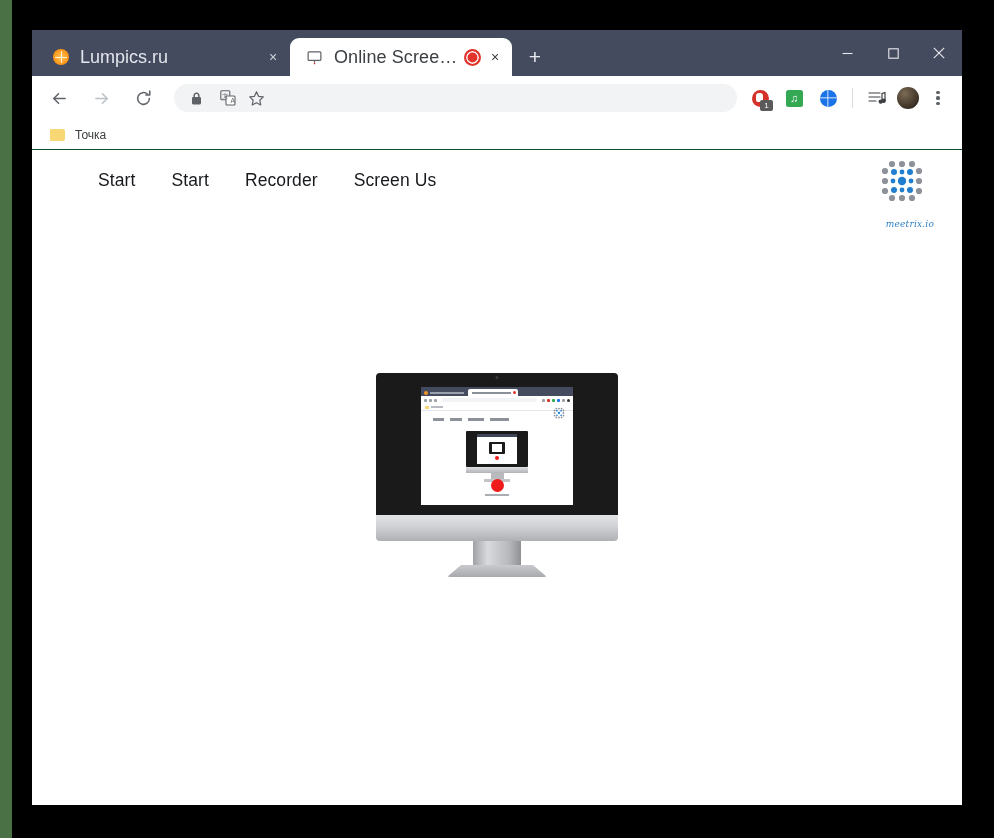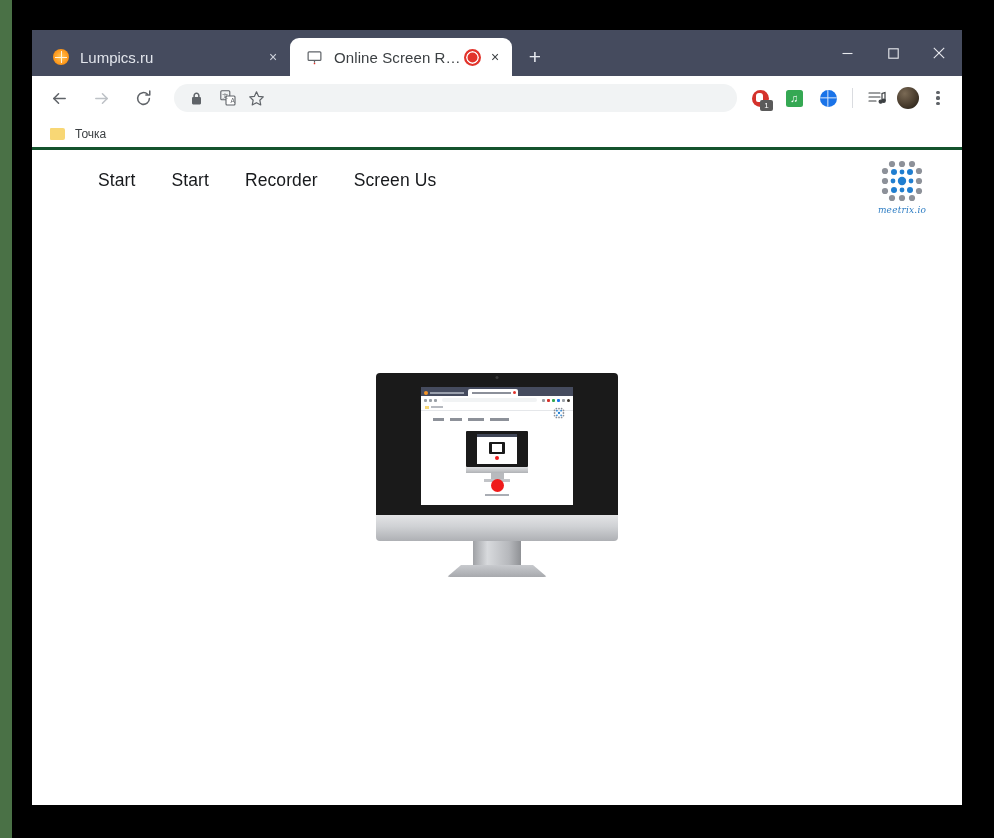--- a/index.html
+++ b/index.html
@@ -84,21 +84,21 @@
     box-shadow: 0 0 0 0 transparent;
   }
   .orange-fav::before {
     content: "";
     position: absolute;
     left: 2px; top: 50%;
     width: 12px; height: 1.2px;
     background: #fff3dc;
   }
   .tab-title {
-    font-size: 15px;
+    font-size: 18px;
     white-space: nowrap;
     overflow: hidden;
     text-overflow: ellipsis;
     flex: 1 1 auto;
   }
   .tab-inactive .tab-title { color: #e2e5ec; }
   .tab-active .tab-title { color: #3c4043; letter-spacing: .1px; }
   .tab-close {
     width: 22px; height: 22px;
     flex: 0 0 22px;
@@ -289,21 +289,21 @@
     display: block;
   }
   
   .bookmarks {
     height: 30px;
     background: #ffffff;
     display: flex;
     align-items: center;
     padding-left: 12px;
     box-sizing: border-box;
-    border-bottom: 3px solid #14532d;
+    border-bottom: 1px solid #14532d;
   }
   .bm-item {
     display: flex;
     align-items: center;
     padding: 2px 8px 2px 6px;
     border-radius: 4px;
   }
   .folder-icon {
     width: 16px; height: 14px;
     flex: 0 0 16px;
@@ -349,26 +349,27 @@
     top: 8px;
     width: 64px;
     text-align: center;
   }
   .logo-grid {
     width: 46px; height: 46px;
     margin: 0 auto;
     position: relative;
   }
   .logo-name {
-    margin-top: 1px;
+    margin-top: 15px;
     font-family: "DejaVu Serif", serif;
     font-style: italic;
     font-size: 9px;
     color: #2f7ec4;
     letter-spacing: .2px;
+    text-align: right;
   }
   
   .monitor {
     position: absolute;
     left: 344px;
     top: 223px;
     width: 242px;
   }
   .mon-body {
     width: 242px;

